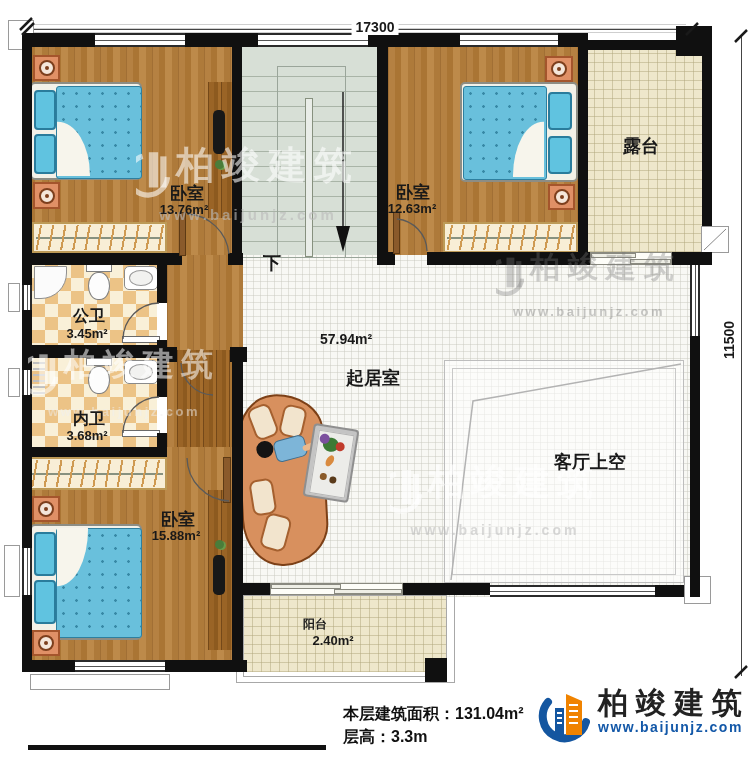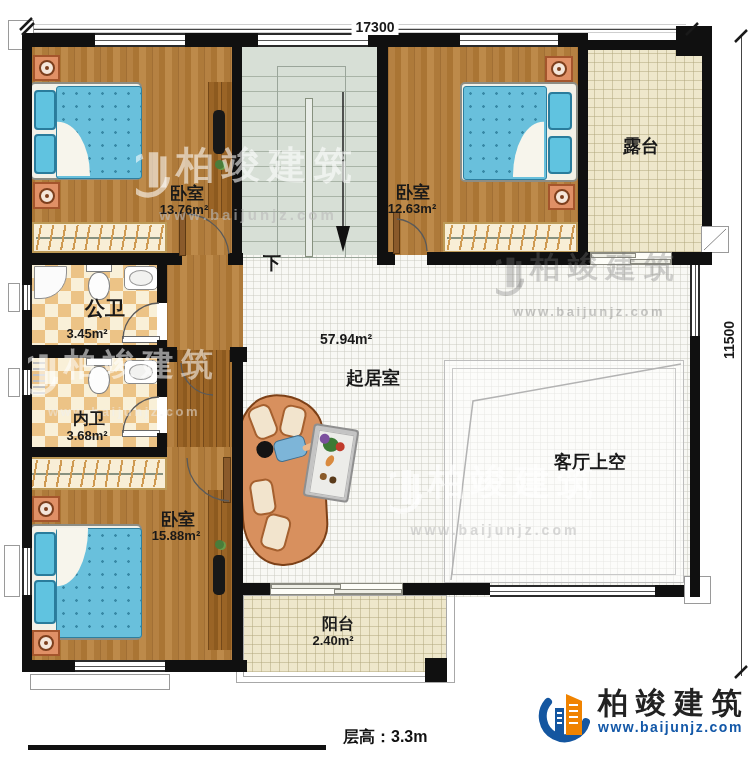--- a/index.html
+++ b/index.html
@@ -339,37 +339,40 @@
       <span class="wm-text" style="font-size:36px;letter-spacing:7px;">柏竣建筑</span>
     </div>
     <div class="wm-url" style="font-size:14px;letter-spacing:3px;color:rgba(185,185,185,.55);">www.baijunjz.com</div>
   </div>
 
   <div class="lbl" style="left:187px;top:193px;font-size:17px;">卧室</div>
   <div class="lbl" style="left:184px;top:209px;font-size:13px;">13.76m²</div>
   <div class="lbl" style="left:413px;top:192px;font-size:17px;">卧室</div>
   <div class="lbl" style="left:412px;top:208px;font-size:13px;">12.63m²</div>
   <div class="lbl" style="left:641px;top:146px;font-size:18px;">露台</div>
-  <div class="lbl" style="left:89px;top:308px;font-size:20px;margin-left:16px;">公卫</div>
+  <div class="lbl" style="left:89px;top:316px;font-size:16px;">公卫</div>
   <div class="lbl" style="left:87px;top:333px;font-size:13px;">3.45m²</div>
   <div class="lbl" style="left:89px;top:419px;font-size:16px;">内卫</div>
   <div class="lbl" style="left:87px;top:435px;font-size:13px;">3.68m²</div>
   <div class="lbl" style="left:178px;top:519px;font-size:17px;">卧室</div>
   <div class="lbl" style="left:176px;top:535px;font-size:13px;">15.88m²</div>
   <div class="lbl" style="left:346px;top:339px;font-size:14px;">57.94m²</div>
   <div class="lbl" style="left:373px;top:378px;font-size:18px;">起居室</div>
   <div class="lbl" style="left:590px;top:462px;font-size:18px;">客厅上空</div>
-  <div class="lbl" style="left:338px;top:624px;font-size:16px;font-family:Liberation Mono, monospace;">阳台</div>
+  <div class="lbl" style="left:315px;top:624px;font-size:12px;font-family:Liberation Mono, monospace;">阳台</div>
   <div class="lbl" style="left:333px;top:640px;font-size:13px;">2.40m²</div>
   <div class="lbl" style="left:272px;top:263px;font-size:18px;">下</div>
 
   <div class="lbl" style="left:375px;top:27px;font-size:14px;background:#fff;padding:0 4px;">17300</div>
   <div class="lbl" style="left:729px;top:340px;font-size:14px;background:#fff;padding:0 4px;transform:translate(-50%,-50%) rotate(-90deg);">11500</div>
 
   <div class="underline" style="left:28px;top:745px;width:298px;height:5px;"></div>
+  <div class="subtxt" style="left:343px;top:704px;font-size:16px;">
+    <span>本层建筑面积：</span><span>131.04m²</span>
+  </div>
   <div class="subtxt" style="left:343px;top:727px;font-size:16px;">
     <span>层高：</span><span>3.3m</span>
   </div>
 
   <div class="abs" style="left:536px;top:686px;display:flex;align-items:flex-start;gap:8px;">
     <svg width="54" height="62" viewBox="0 0 54 62">
       <path d="M12 16 A22 22 0 1 0 50 36" fill="none" stroke="#1456a0" stroke-width="8" stroke-linecap="round"></path>
       <rect x="19" y="22" width="9" height="27" fill="#1456a0"></rect>
       <rect x="21" y="26" width="5" height="2" fill="#fff"></rect>
         <rect x="21" y="31" width="5" height="2" fill="#fff"></rect>

